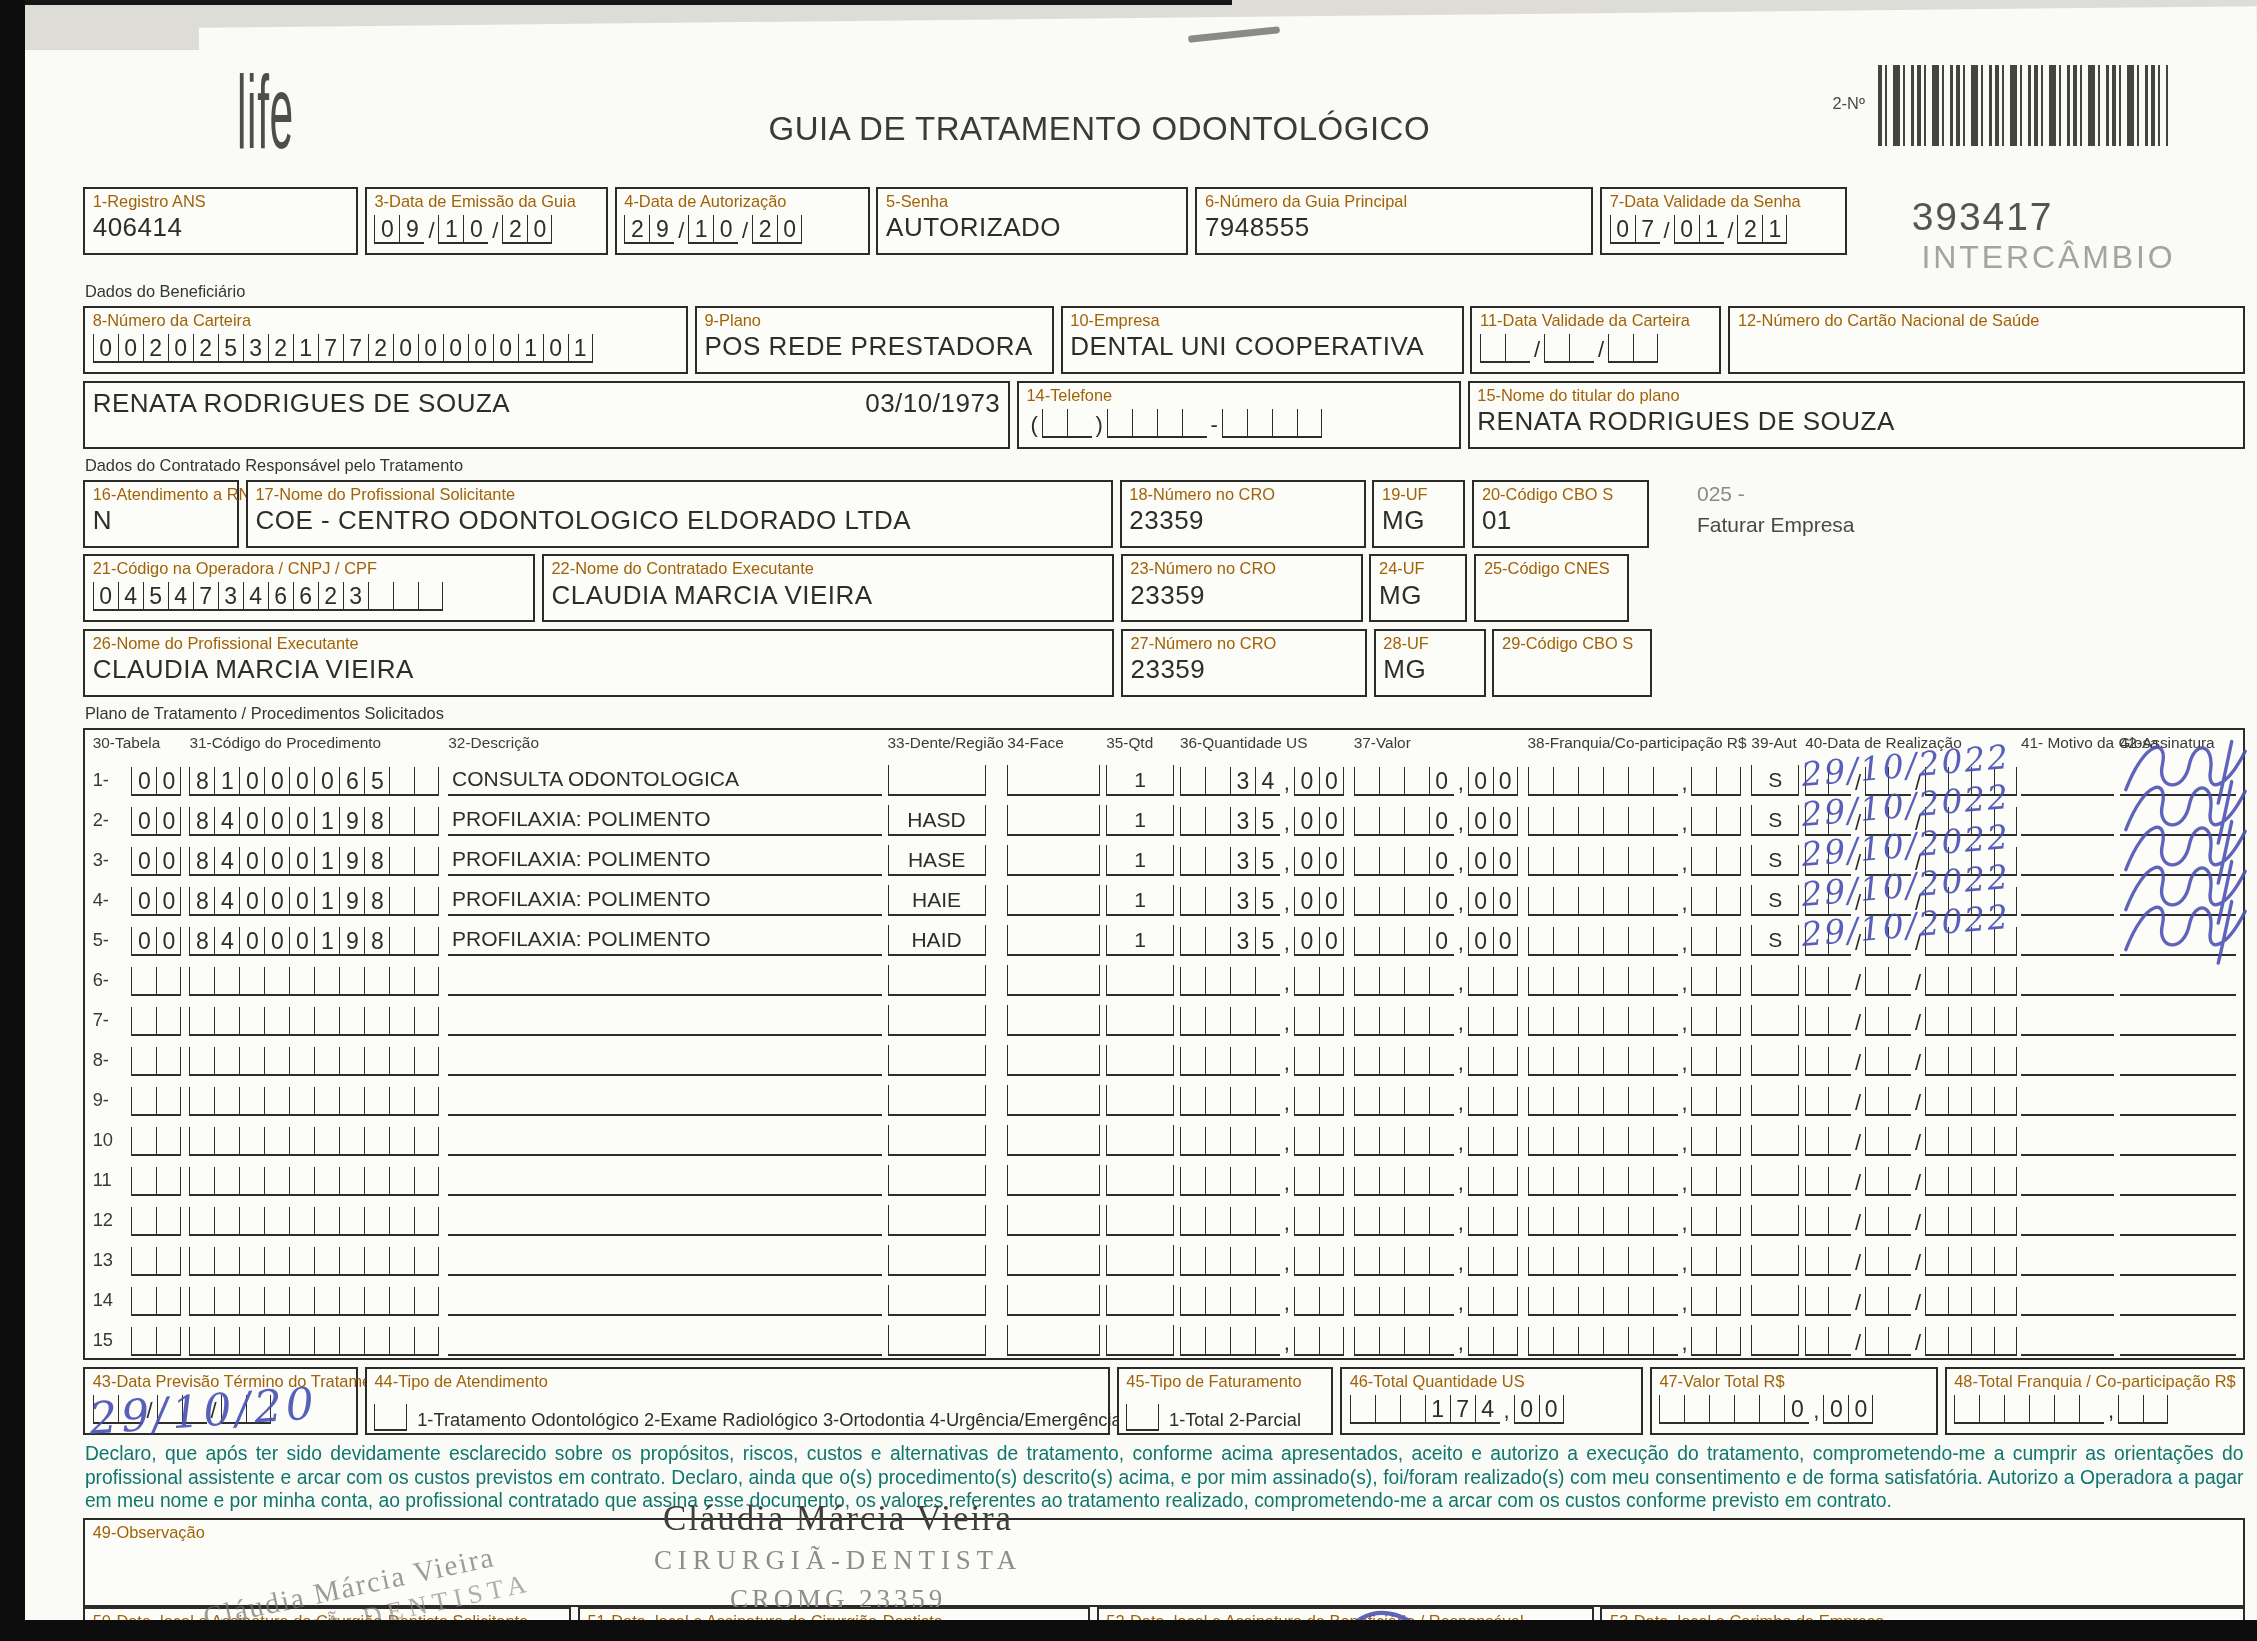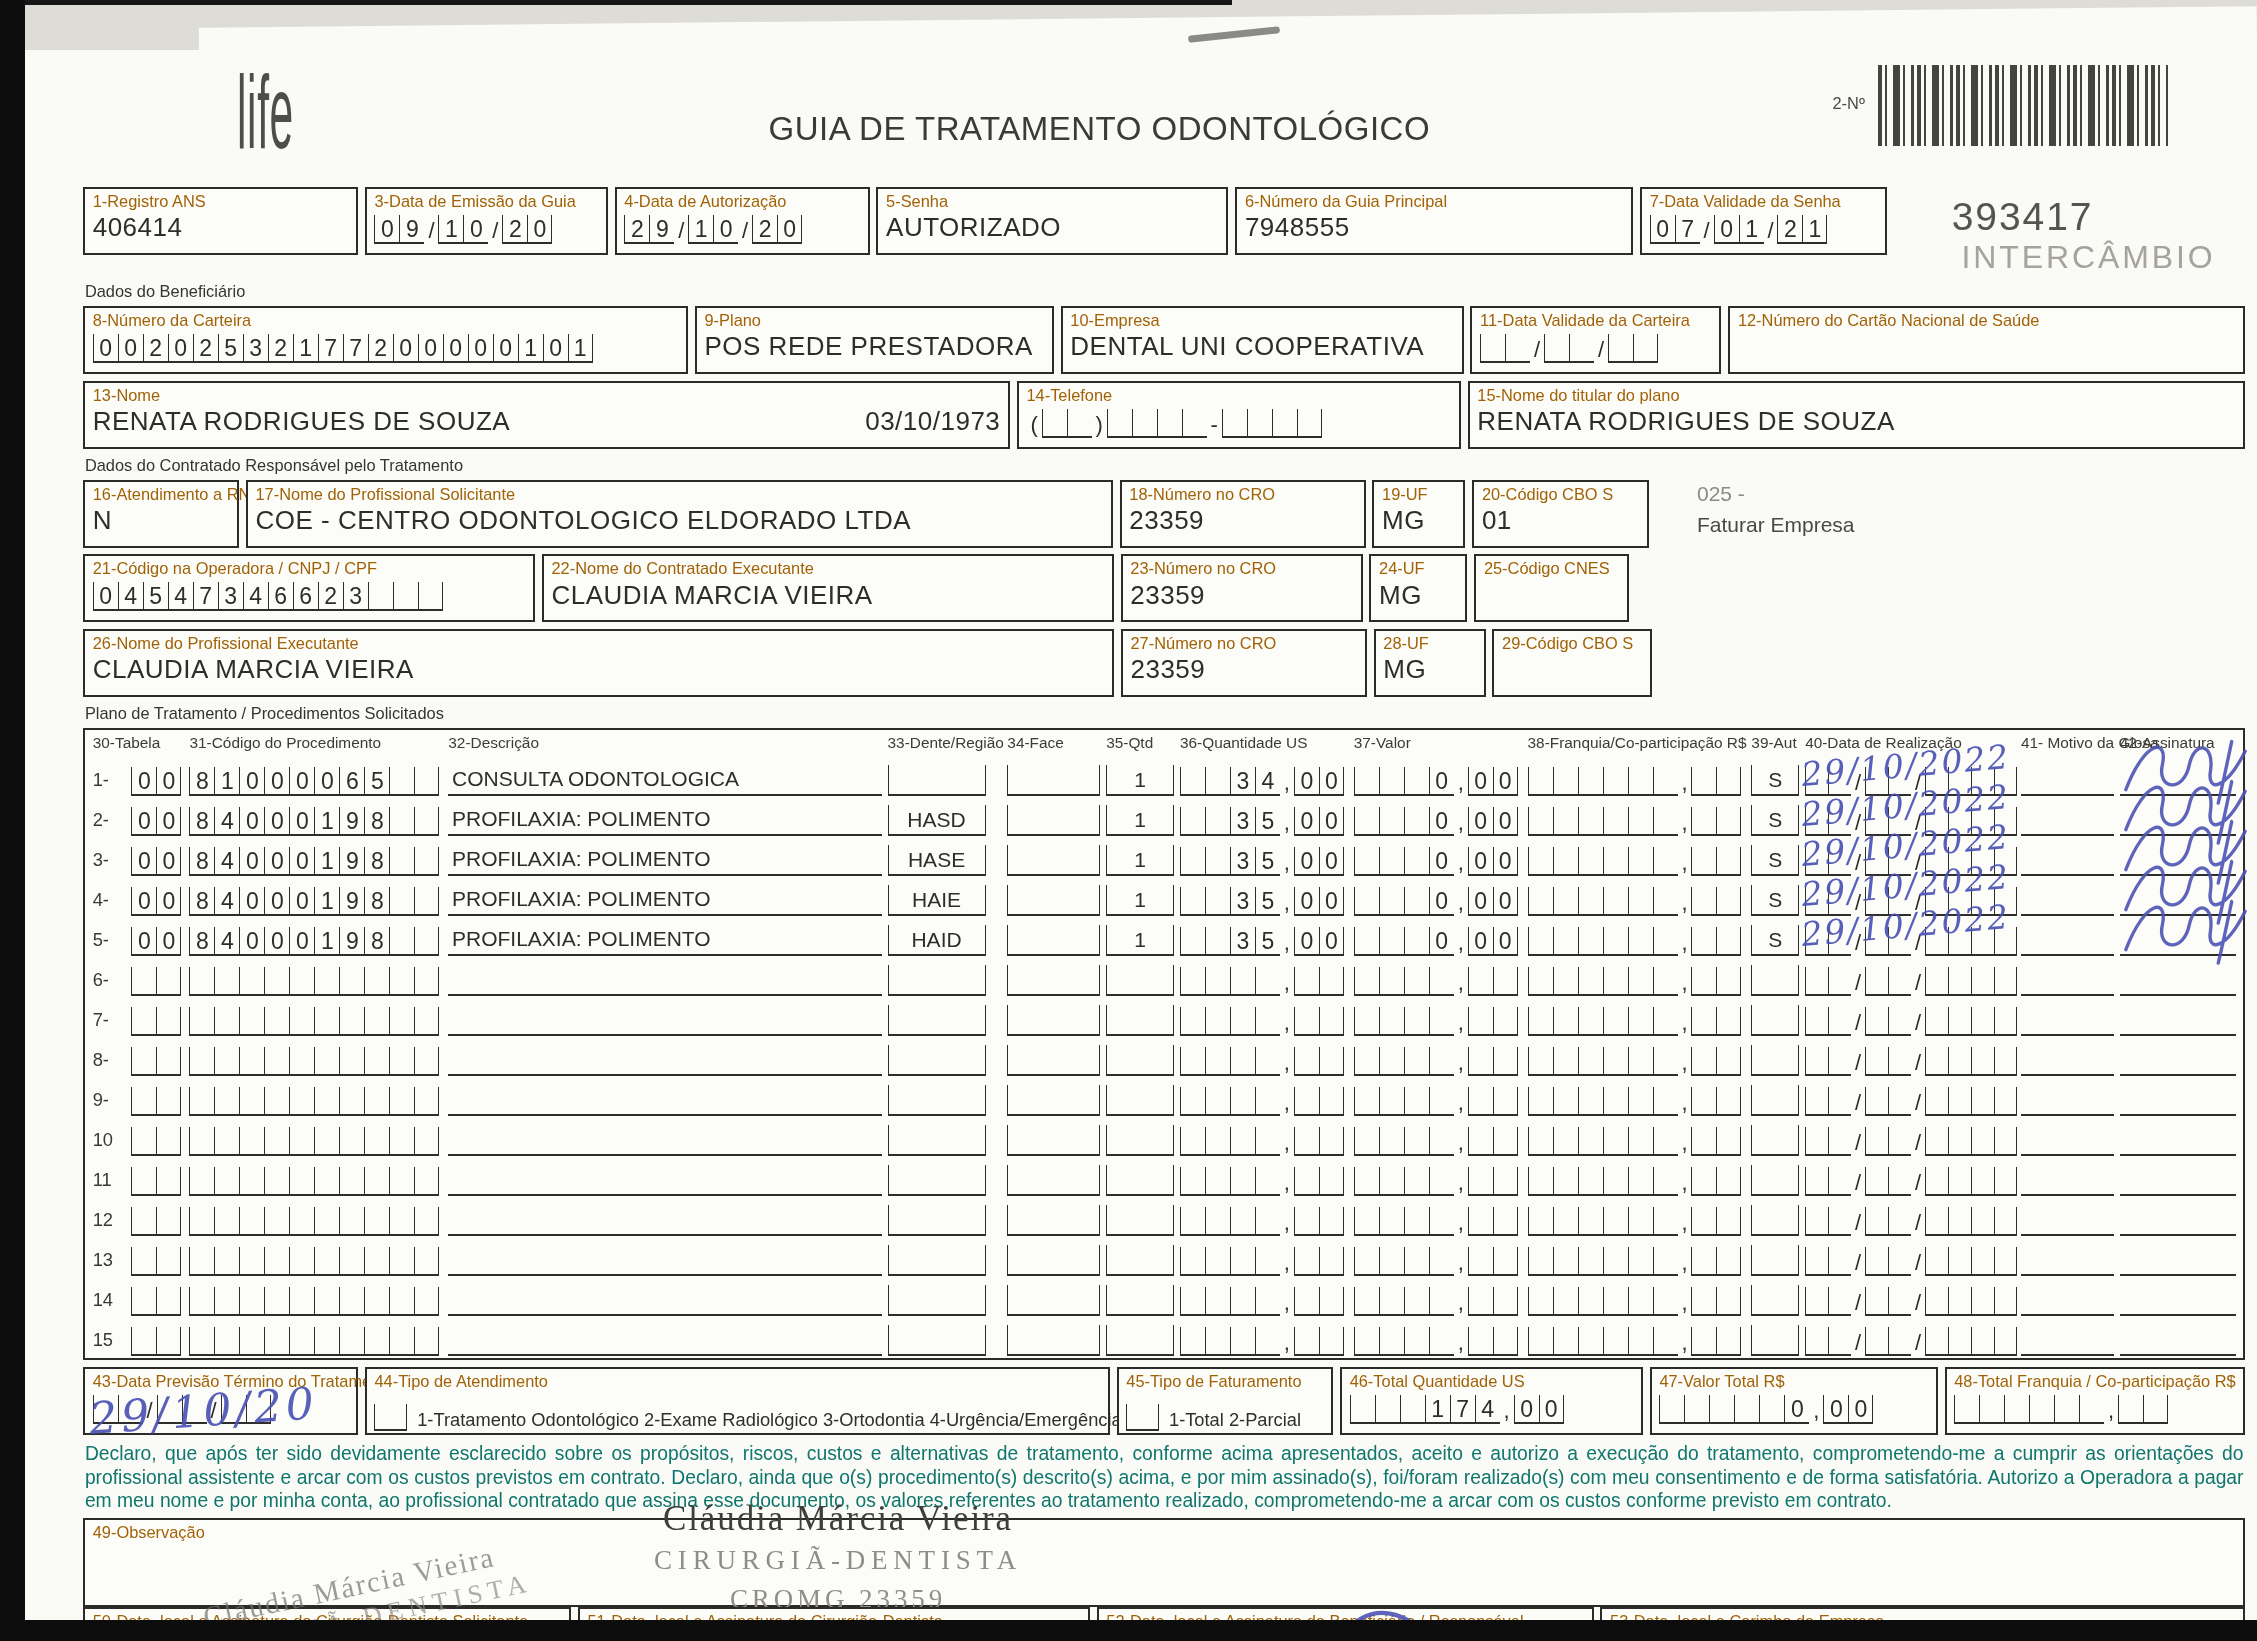--- a/index.html
+++ b/index.html
@@ -129,21 +129,21 @@
               <span class="cc">2</span>
               <span class="cc">9</span>
               <span class="sep">/</span>
               <span class="cc">1</span>
               <span class="cc">0</span>
               <span class="sep">/</span>
               <span class="cc">2</span>
               <span class="cc">0</span>
             </span>
         </div>
-        <div class="fbox" style="width:352px">
+        <div class="fbox" style="width:312px">
           <span class="flabel">5-Senha</span>
           <span class="fvalue">AUTORIZADO</span>
         </div>
         <div class="fbox" style="width:398px">
           <span class="flabel">6-Número da Guia Principal</span>
           <span class="fvalue">7948555</span>
         </div>
         <div class="fbox" style="width:247px">
           <span class="flabel">7-Data Validade da Senha</span>
           <span class="comb">
@@ -213,21 +213,20 @@
             </span>
         </div>
         <div class="fbox" style="flex:1">
           <span class="flabel">12-Número do Cartão Nacional de Saúde</span>
           <span class="fvalue"></span>
         </div>
       </div>
 
       <div class="frow">
         <div class="fbox" style="width:927px">
-          <span class="flabel">13-Nome</span>
           <span class="fvalue fsplit">
             <span>RENATA RODRIGUES DE SOUZA</span>
             <span>03/10/1973</span>
           </span>
         </div>
         <div class="fbox" style="width:444px">
           <span class="flabel">14-Telefone</span>
           <span class="comb">
               <span class="sep">(</span>
               <span class="cc">&nbsp;</span>

